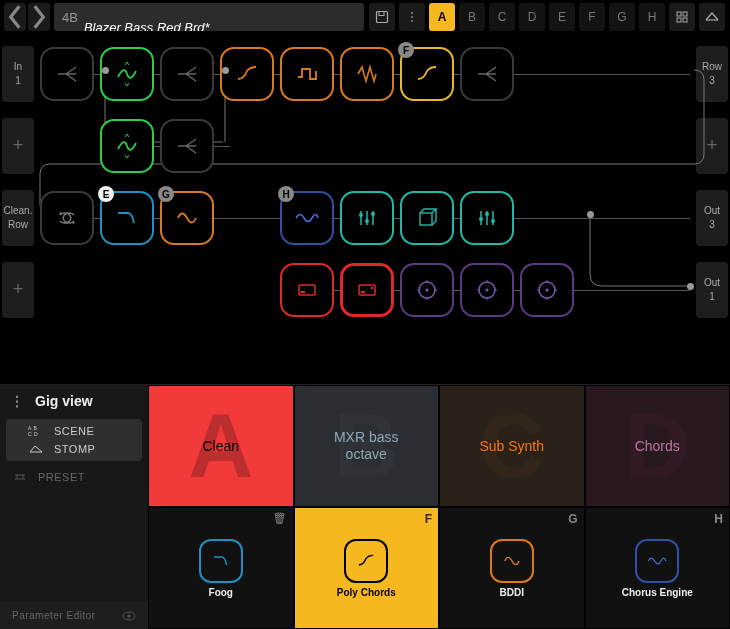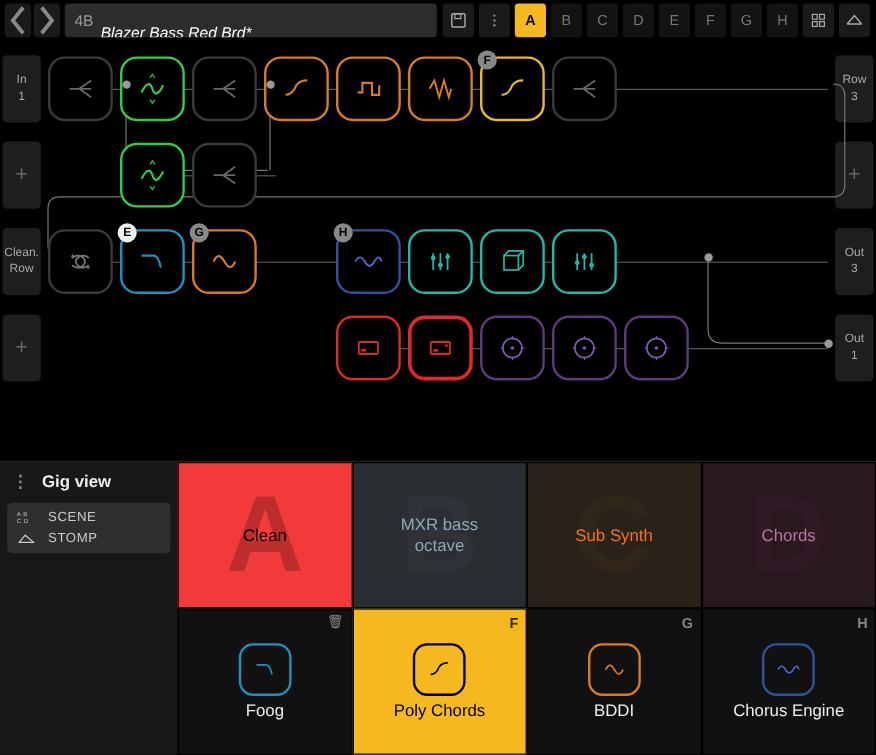--- a/index.html
+++ b/index.html
@@ -40,31 +40,31 @@
   .empty-slot { width:54px; height:54px; }
   svg.ico { width:30px; height:30px; }
   .join-dot { width:7px; height:7px; border-radius:50%; background:#999; position:absolute; z-index:3; }
 
   
   .gig { height:245px; display:flex; background:#101010; border-top:1px solid #222;}
   .gig-left { width:148px; background:#181818; display:flex; flex-direction:column; }
   .gig-title { height:32px; display:flex; align-items:center; padding:0 10px; font-weight:600; font-size:14px; color:#eee; }
   .gig-title .dots { margin-right:10px; color:#888; letter-spacing:1px; }
   .gig-item { display:flex; align-items:center; gap:10px; padding:8px 12px; font-size:11px; color:#ccc; letter-spacing:0.5px; }
-  .gig-item.group { background:#2f2f2f; border-radius:4px; margin:2px 6px; flex-direction:column; align-items:stretch; padding:6px 8px; gap:6px;}
+  .gig-item.group { background:#2f2f2f; border-radius:4px; margin:2px 6px; flex-direction:column; align-items:stretch; padding:6px 22px; gap:6px;}
   .gig-item.group .row { display:flex; align-items:center; gap:10px; }
   .gig-item.dim { color:#666; }
   .gig-right { flex:1; display:grid; grid-template-columns:repeat(4,1fr); grid-template-rows:1fr 1fr; }
   .tile { position:relative; display:flex; flex-direction:column; align-items:center; justify-content:center; border:1px solid #000; overflow:hidden; }
   .tile .bg-letter { position:absolute; font-size:90px; font-weight:700; opacity:0.22; top:50%; left:50%; transform:translate(-50%,-50%); }
   .tile .lbl { position:relative; z-index:1; font-size:14px; font-weight:500; text-align:center; line-height:1.2; }
   .tile .tag { position:absolute; top:4px; right:6px; font-size:12px; color:#888; font-weight:600; }
   .tile .trash { position:absolute; top:4px; right:6px; font-size:11px; color:#888; }
   .tile .mini { width:44px; height:44px; border-radius:12px; border:2px solid; display:flex; align-items:center; justify-content:center; margin-bottom:4px; }
-  .tile .bot-lbl { font-size:14px; color:#eee; }
+  .tile .bot-lbl { font-size:10px; color:#eee;font-weight:bold; }
   .tA { background:#f23a3a; } .tA .bg-letter{color:#000;} .tA .lbl{color:#000;}
   .tB { background:#2a2e33; } .tB .bg-letter{color:#444;} .tB .lbl{color:#8fa8b8;}
   .tC { background:#2a2218; } .tC .bg-letter{color:#4a3820;} .tC .lbl{color:#f97316;}
   .tD { background:#2a1820; } .tD .bg-letter{color:#4a2238;} .tD .lbl{color:#b878a0;}
   .tE { background:#111; }
   .tF { background:#f5b81e; } .tF .mini{border-color:#000;} .tF svg{stroke:#000;}
   .tG { background:#111; }
   .tH { background:#111; }
 </style>
 </head>
@@ -357,21 +357,34 @@
           </svg>
         <span>SCENE</span>
       </div>
       <div class="row">
         <svg width="16" height="12" viewBox="0 0 16 12">
             <path d="M2 9 L7 3 L14 9 Z" fill="none" stroke="#ccc"></path>
           </svg>
         <span>STOMP</span>
       </div>
     </div>
+    <div class="gig-item dim">
+      <svg width="16" height="12" viewBox="0 0 16 12">
+          <path d="M3 4 L13 4 M3 8 L13 8 M5 4 L5 8 M11 4 L11 8" stroke="#555"></path>
+        </svg>
+      <span>PRESET</span>
+    </div>
     <div style="flex:1"></div>
+    <div class="gig-item dim" style="background:#1e1e1e;font-size:10px;justify-content:space-between;">
+      <span>Parameter Editor</span>
+      <svg width="14" height="10" viewBox="0 0 14 10">
+          <ellipse cx="7" cy="5" rx="6" ry="4" fill="none" stroke="#555"></ellipse>
+          <circle cx="7" cy="5" r="1.5" fill="#555"></circle>
+        </svg>
+    </div>
   </div>
   <div class="gig-right">
     <div class="tile tA">
       <div class="bg-letter">A</div>
       <div class="lbl">Clean</div>
     </div>
     <div class="tile tB">
       <div class="bg-letter">B</div>
       <div class="lbl" style="white-space:pre-line">MXR bass
 octave</div>

